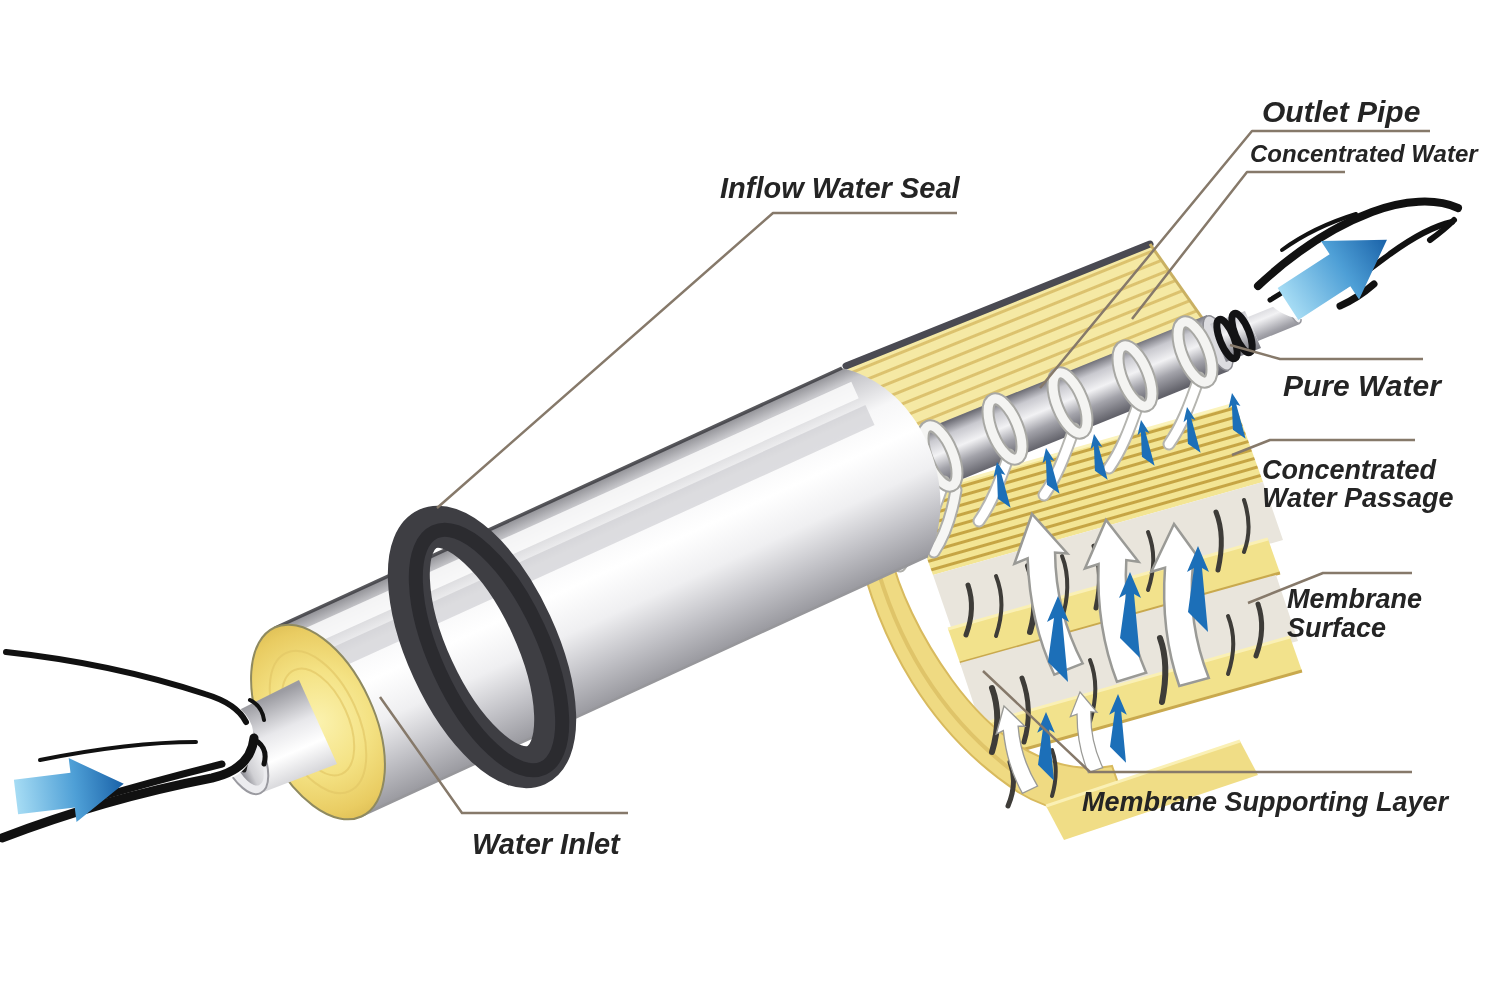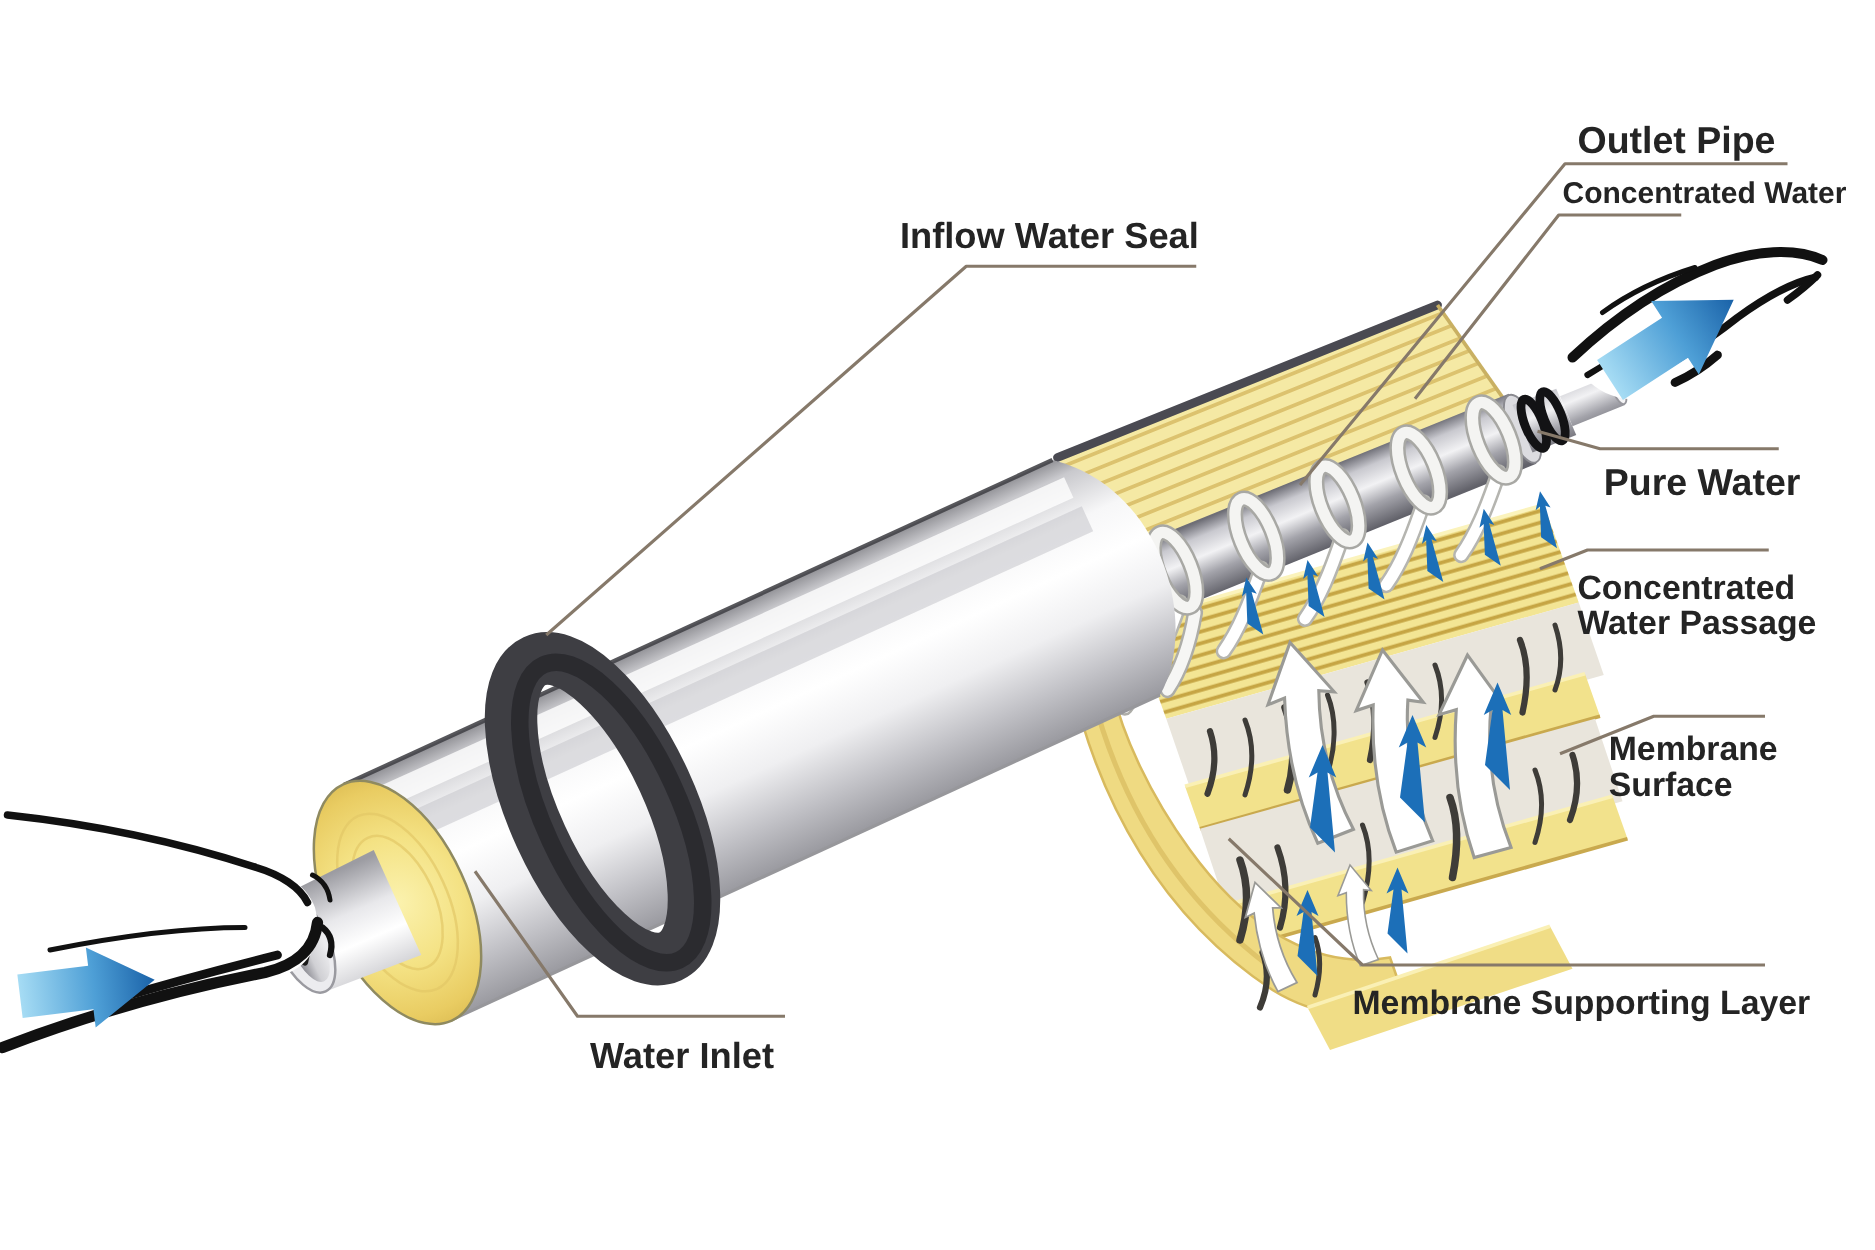--- a/index.html
+++ b/index.html
@@ -1,16 +1,16 @@
 <!DOCTYPE html>
 <html><head>
 <meta charset="utf-8">
 <style>
   html,body{margin:0;padding:0;background:#ffffff;}
-  .stage{position:relative;width:1500px;height:1000px;background:#ffffff;overflow:hidden;}
+  .stage{position:relative;width:1500px;height:1000px;background:#ffffff;overflow:hidden;font-style:italic;}
   svg{display:block;}
   text{font-family:"Liberation Sans","DejaVu Sans",sans-serif;font-weight:700;}
 </style>
 </head>
 <body>
 
 <div class="stage">
 <svg width="1500" height="1000" viewBox="0 0 1500 1000">
   <defs>
     <linearGradient id="gradCyl" gradientUnits="userSpaceOnUse" x1="590" y1="484" x2="676" y2="671">

